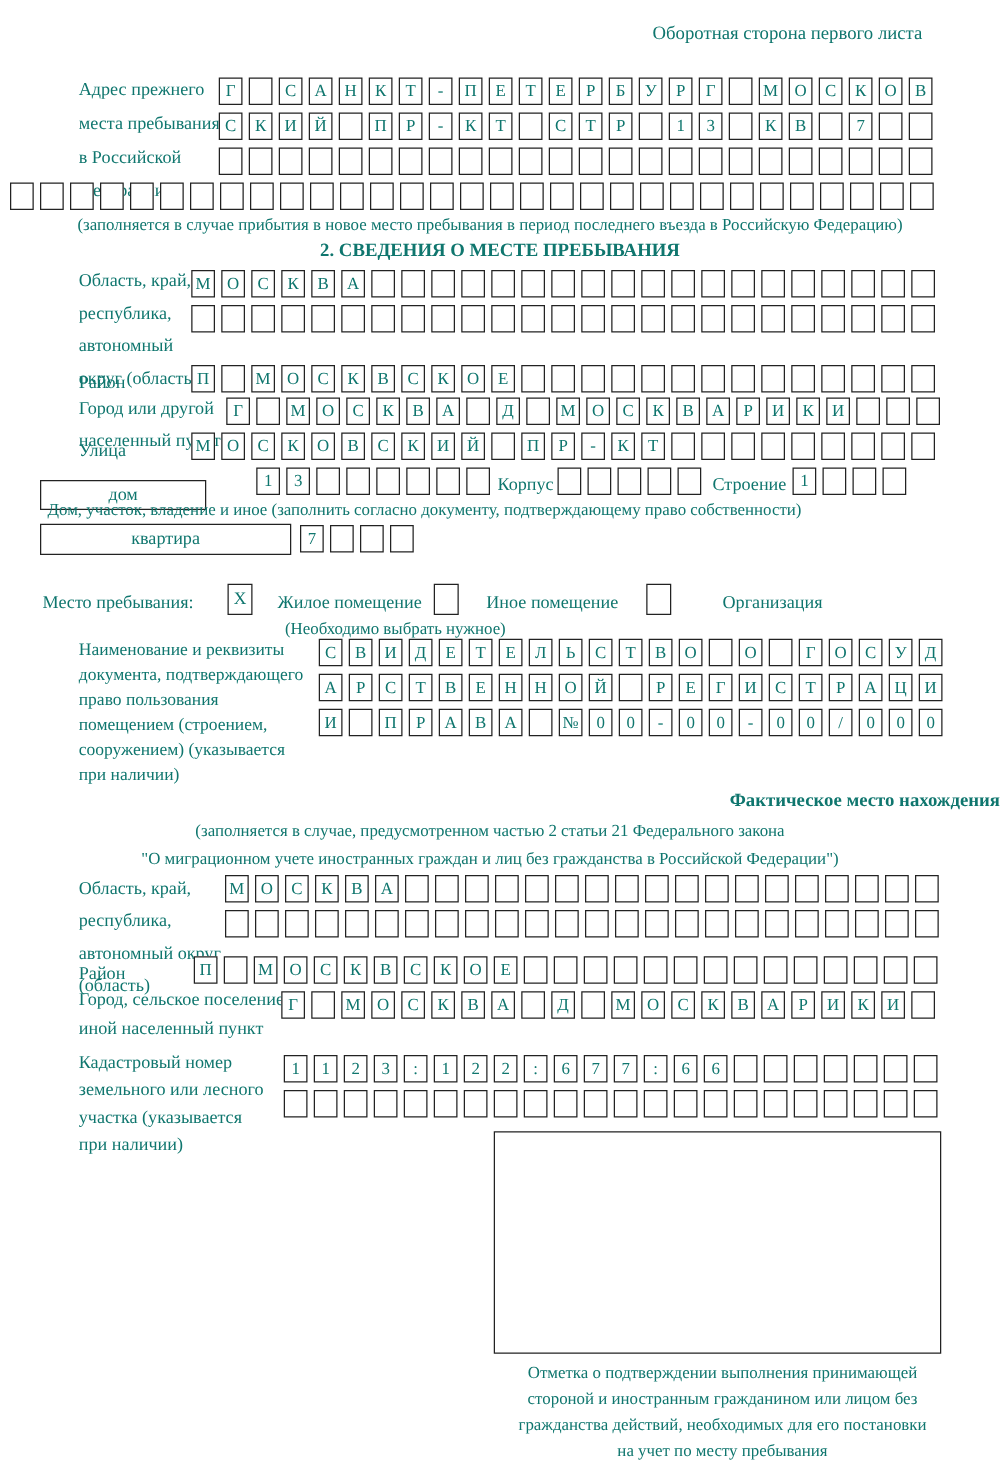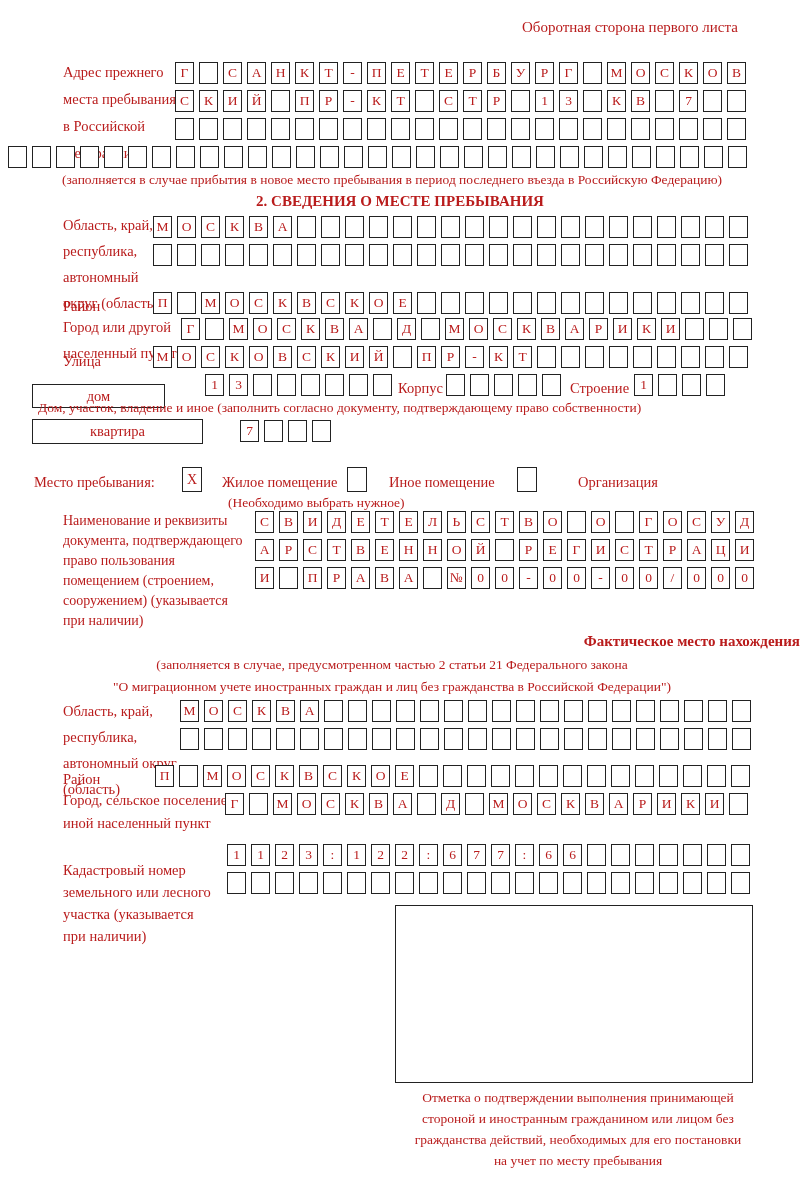--- a/index.html
+++ b/index.html
@@ -1,18 +1,18 @@
 <!DOCTYPE html>
 <html><head>
 <meta charset="utf-8">
 <style>
   html,body{margin:0;padding:0;background:#ffffff;}
   .page{
     position:relative;width:800px;height:1180px;background:#ffffff;
-    font-family:"Liberation Serif","DejaVu Serif",serif;color:#b91c1c;overflow:hidden;
+    font-family:"Liberation Serif","DejaVu Serif",serif;color:#0f766e;overflow:hidden;
   }
   .abs{position:absolute;}
   .lbl{font-size:14.5px;line-height:26px;}
   .small{font-size:13.5px;}
   .hdr{font-weight:bold;font-size:15px;text-align:center;width:800px;}
   .center{text-align:center;width:784px;}
   .cellrow{display:flex;gap:5px;}
   .cell{
     flex:0 0 auto;width:19px;height:22px;box-sizing:border-box;
     border:1.5px solid #222;display:flex;align-items:center;justify-content:center;
@@ -327,21 +327,21 @@
     </div>
   <div class="abs lbl" style="left:570px;top:375px;">Строение</div>
   <div class="abs cellrow" style="left:634px;top:374px;">
       <span class="cell">1</span>
       <span class="cell"></span>
       <span class="cell"></span>
       <span class="cell"></span>
     </div>
   <div class="abs small" style="left:38px;top:400px;">Дом, участок, владение и иное (заполнить согласно документу, подтверждающему право собственности)</div>
 
-  <div class="fieldbox" style="left:32px;top:419px;width:171px;height:25px;">квартира</div>
+  <div class="fieldbox" style="left:32px;top:419px;width:201px;height:25px;">квартира</div>
   <div class="abs cellrow" style="left:240px;top:420px;">
       <span class="cell">7</span>
       <span class="cell"></span>
       <span class="cell"></span>
       <span class="cell"></span>
     </div>
 
   <div class="abs lbl" style="left:34px;top:469px;">Место пребывания:</div>
   <div class="cbox" style="left:182px;top:467px;">X</div>
   <div class="abs lbl" style="left:210px;top:469px;margin-left:12px;">Жилое помещение</div>
@@ -543,21 +543,21 @@
       <span class="cell">К</span>
       <span class="cell">В</span>
       <span class="cell">А</span>
       <span class="cell">Р</span>
       <span class="cell">И</span>
       <span class="cell">К</span>
       <span class="cell">И</span>
       <span class="cell"></span>
     </div>
 
-  <div class="abs lbl" style="left:63px;top:859px;line-height:22px;">
+  <div class="abs lbl" style="left:63px;top:839px;line-height:22px;">
     <div>Кадастровый номер</div>
     <div>земельного или лесного</div>
     <div>участка (указывается</div>
     <div>при наличии)</div>
   </div>
   <div class="abs cellrow" style="left:227px;top:844px;">
       <span class="cell">1</span>
       <span class="cell">1</span>
       <span class="cell">2</span>
       <span class="cell">3</span>

